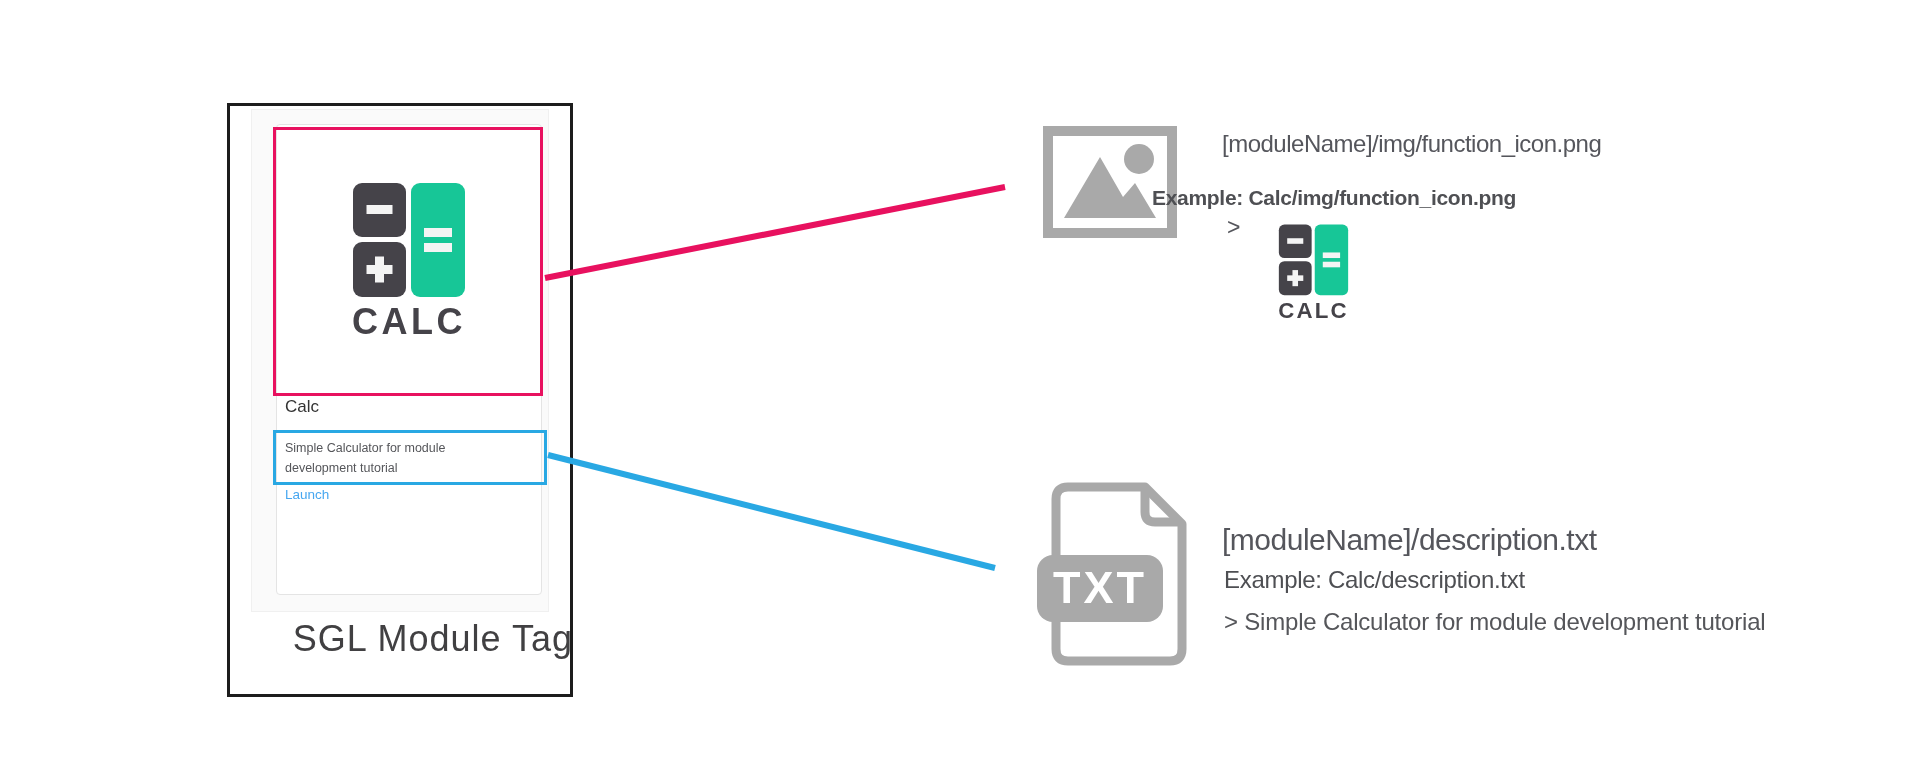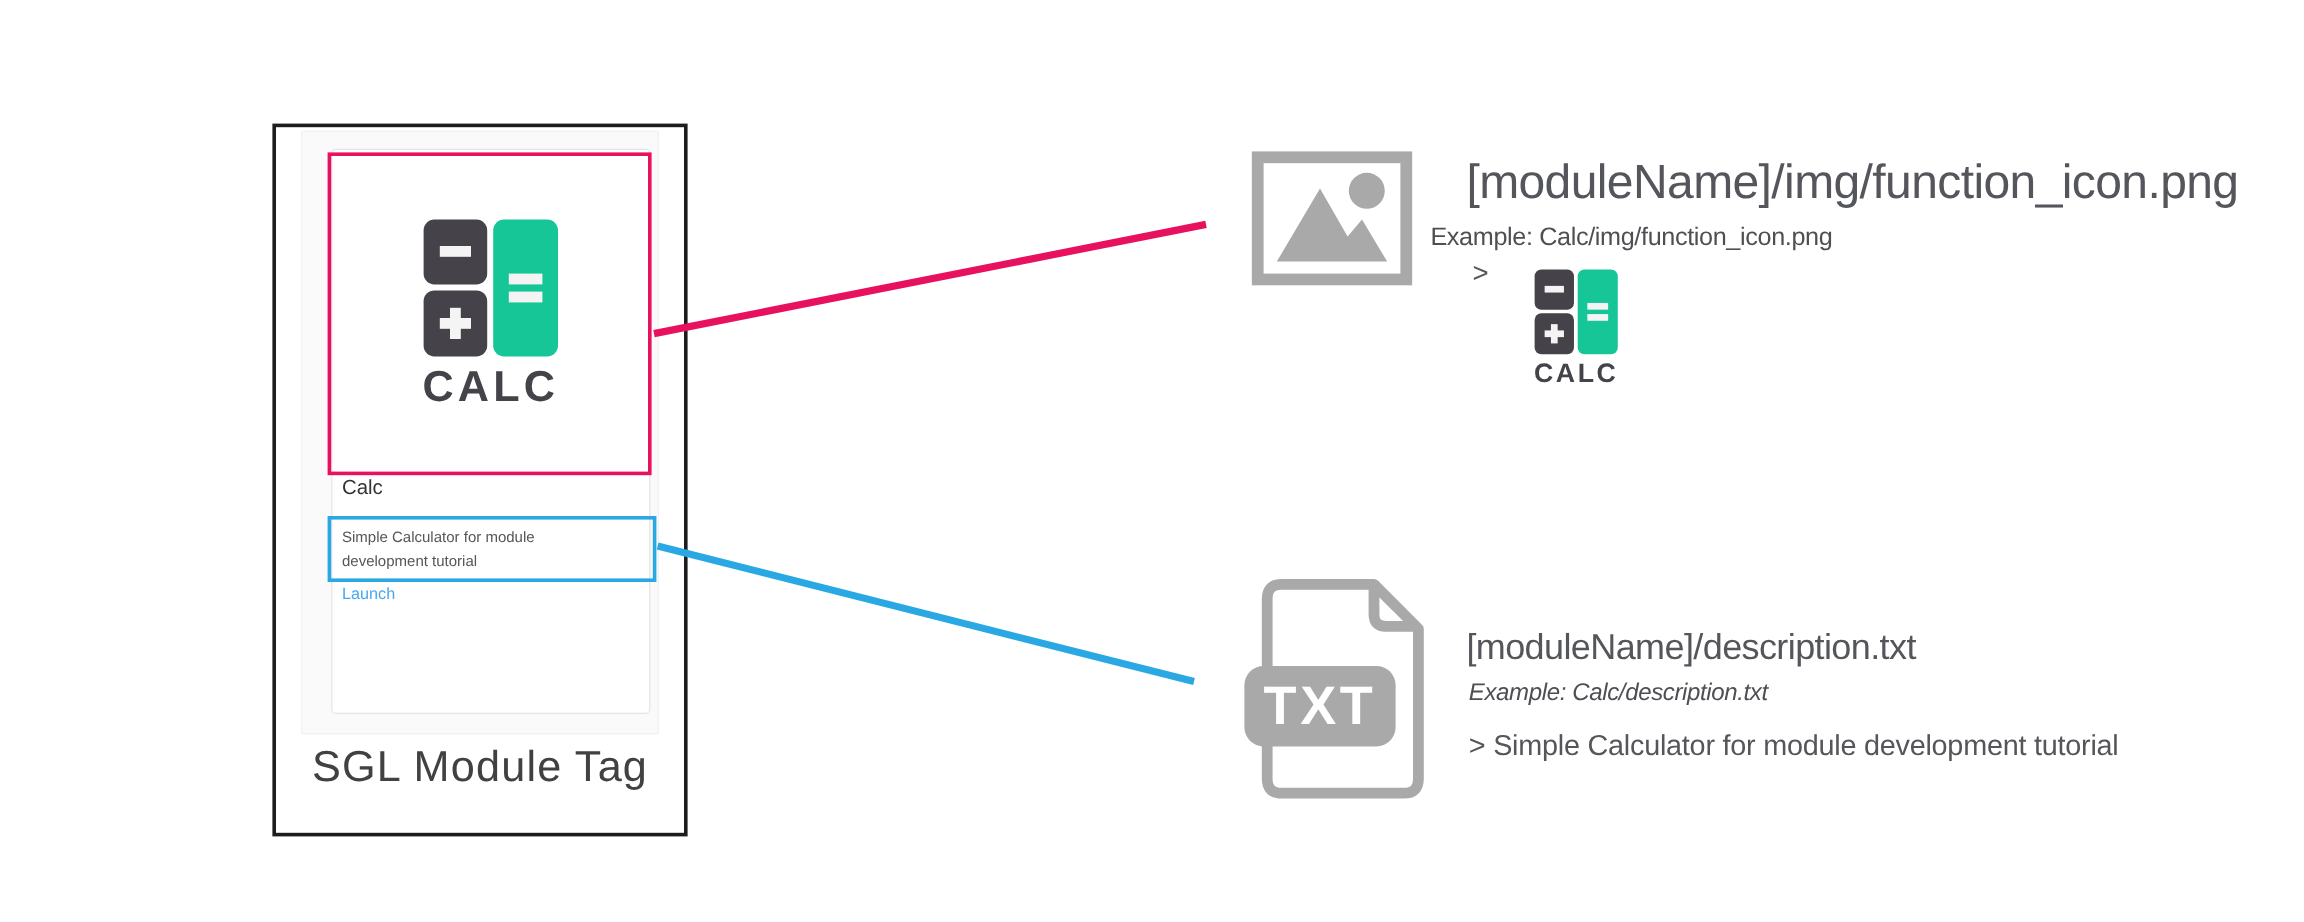--- a/index.html
+++ b/index.html
@@ -13,36 +13,36 @@
   #outer-box{left:227px;top:103px;width:340px;height:588px;border:3px solid #1d1d1d;background:#fff;}
   #side-panel{left:251px;top:109px;width:296px;height:501px;background:#fafafa;border:1px solid #f0f0f0;}
   #module-card{left:276px;top:124px;width:264px;height:469px;background:#fff;border:1px solid #e4e4e4;border-radius:4px;}
   #logo-big{left:350px;top:182px;width:118px;height:160px;}
   #pink-box{left:273px;top:127px;width:264px;height:263px;border:3px solid #e8115f;z-index:4;}
   #blue-box{left:273px;top:430px;width:268px;height:49px;border:3px solid #29a8e3;z-index:4;}
   #card-title{left:285px;top:397px;font-size:17px;color:#333333;}
   #card-desc-1{left:285px;top:441px;font-size:12.5px;color:#55565a;z-index:5;text-align:right;}
   #card-desc-2{left:285px;top:461px;font-size:12.5px;color:#55565a;z-index:5;}
   #launch-link{left:285px;top:487px;font-size:13.5px;color:#47a7f0;text-decoration:none;cursor:pointer;text-align:right;}
-  #tag-label{left:227px;top:618px;width:346px;text-align:center;font-size:36px;color:#414042;letter-spacing:1px;}
+  #tag-label{left:227px;top:618px;width:346px;text-align:right;font-size:36px;color:#414042;letter-spacing:1px;}
 
   
   #connectors{left:0;top:0;width:1920px;height:768px;pointer-events:none;z-index:6;}
 
   
   #image-icon{left:1043px;top:126px;width:134px;height:112px;}
-  #icon-heading{left:1222px;top:130px;font-size:40px;color:#55565c;letter-spacing:-0.5px;white-space:nowrap;}
-  #icon-example{left:1192px;top:186px;font-size:21px;color:#4e4f53;letter-spacing:-0.3px;white-space:nowrap;}
+  #icon-heading{left:1222px;top:130px;font-size:24px;color:#55565c;letter-spacing:-0.5px;white-space:nowrap;}
+  #icon-example{left:1152px;top:186px;font-size:21px;color:#4e4f53;letter-spacing:-0.3px;white-space:nowrap;font-weight:bold;}
   #icon-prompt{left:1227px;top:214px;font-size:23px;color:#55565c;}
   #logo-mini{left:1277px;top:224px;width:73px;height:99px;}
 
   
   #txt-icon{left:1035px;top:479px;width:155px;height:190px;}
   #desc-heading{left:1222px;top:523px;font-size:30px;color:#55565c;letter-spacing:-0.5px;white-space:nowrap;}
-  #desc-example{left:1224px;top:566px;font-size:20px;color:#4e4f53;letter-spacing:-0.3px;white-space:nowrap;font-style:italic;}
+  #desc-example{left:1224px;top:566px;font-size:24px;color:#4e4f53;letter-spacing:-0.3px;white-space:nowrap;}
   #desc-preview{left:1224px;top:608px;font-size:24px;color:#55565a;letter-spacing:-0.2px;white-space:nowrap;}
 
   .logo-wordmark{font-family:"Liberation Sans",sans-serif;font-weight:bold;}
   .badge-text{font-family:"Liberation Sans",sans-serif;font-weight:bold;}
 </style>
 </head>
 <body>
 
 <div id="canvas">
 

